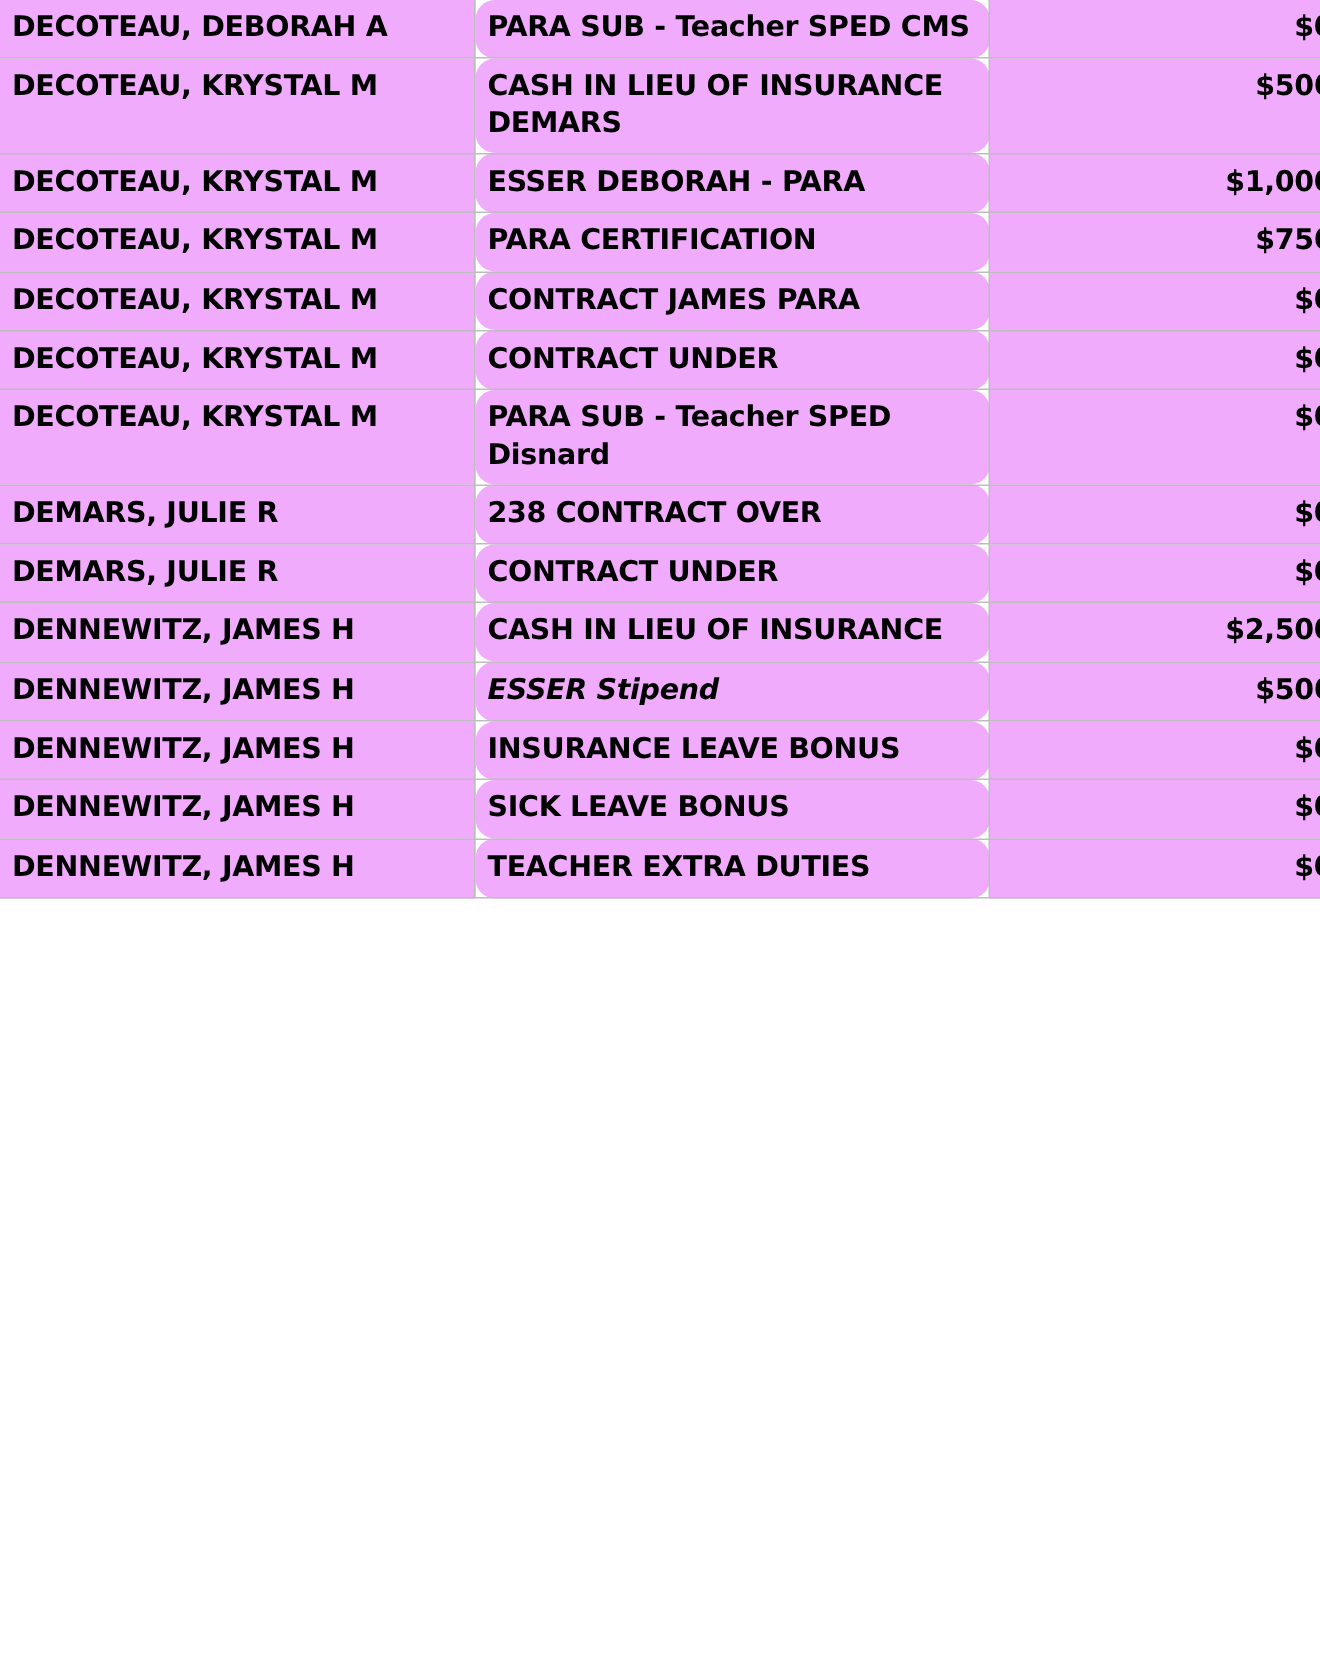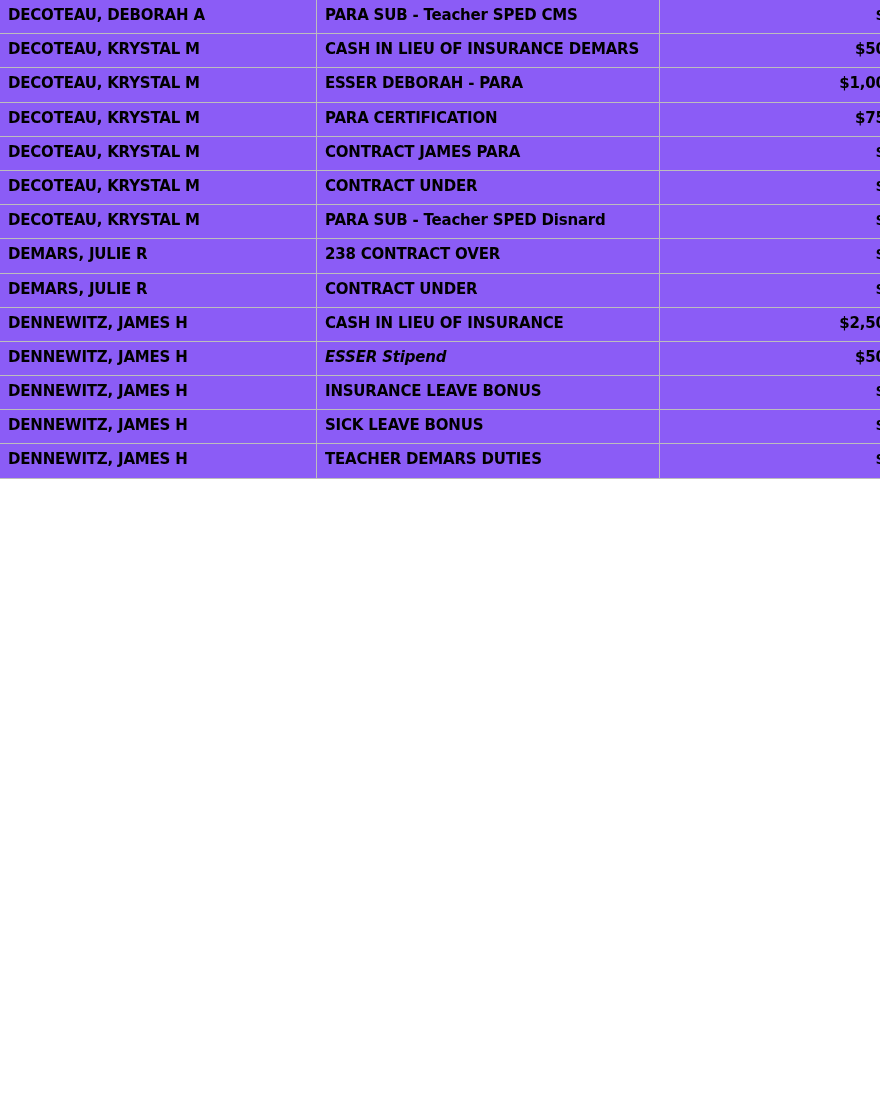--- a/index.html
+++ b/index.html
@@ -22,32 +22,33 @@
   }
   table.pay-table {
     border-collapse: collapse;
     table-layout: fixed;
     width: 880px;
   }
   table.pay-table td {
     border: 1px solid #bdbdbd;
     vertical-align: top;
     font-weight: bold;
-    font-size: 15px;
+    font-size: 19px;
     line-height: 1.28;
     padding: 6px 8px 8px 8px;
     letter-spacing: -0.2px;
     word-wrap: break-word;
-    background: #8b5cf6;
+    background: #f0abfc;
   }
   td.col-name {
     width: 300px;
   }
   td.col-desc {
     width: 326px;
+    border-radius: 13px;
   }
   td.col-amount {
     width: 254px;
     text-align: right;
     vertical-align: bottom;
     padding-right: 14px;
     font-size: 20px;
   }
   
   table.pay-table tr:first-child td {
@@ -228,21 +229,21 @@
         <td class="col-amount">
           <span class="amount-text">$0.00</span>
         </td>
       </tr>
 
       <tr>
         <td class="col-name">
           <span class="cell-text">DENNEWITZ, JAMES H</span>
         </td>
         <td class="col-desc">
-          <span class="cell-text">TEACHER DEMARS DUTIES</span>
+          <span class="cell-text">TEACHER EXTRA DUTIES</span>
         </td>
         <td class="col-amount">
           <span class="amount-text">$0.00</span>
         </td>
       </tr>
 
     </tbody>
   </table>
 </div>
 

